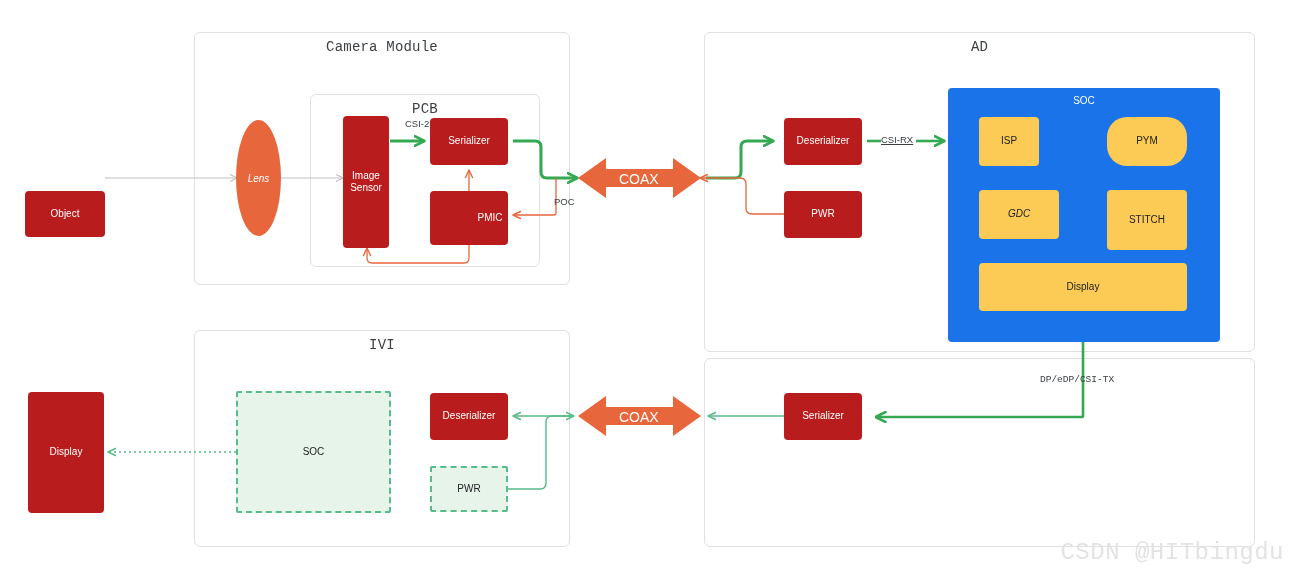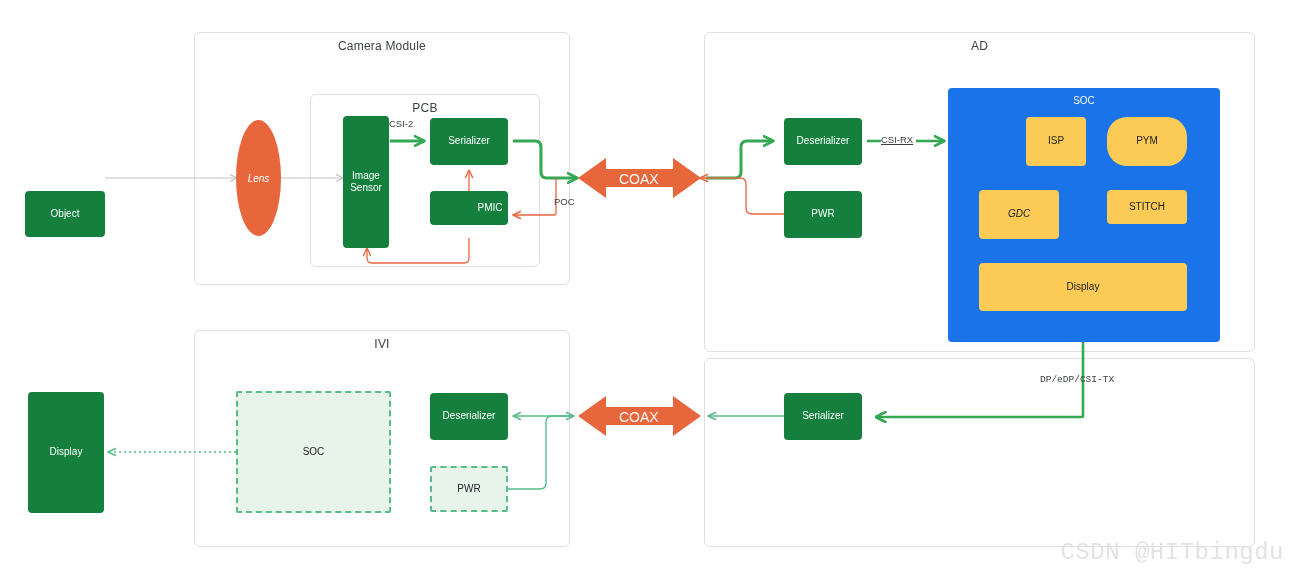--- a/index.html
+++ b/index.html
@@ -32,40 +32,41 @@
     border-radius: 6px;
     background: #ffffff;
     box-sizing: border-box;
   }
   .group-title {
     position: absolute;
     top: 6px;
     left: 0;
     width: 100%;
     text-align: center;
-    font-size: 12px;
+    font-size: 14px;
     color: #3c4043;
     letter-spacing: .2px;
+    font-family: Liberation Mono, monospace;
   }
 
   
   .node {
     position: absolute;
     box-sizing: border-box;
     display: flex;
     align-items: center;
     justify-content: center;
     text-align: center;
     border-radius: 4px;
     font-size: 10px;
     line-height: 1.25;
     white-space: pre-line;
   }
   .node.blue {
-    background: #15803d;
+    background: #b91c1c;
     color: #ffffff;
   }
   .node.yellow {
     background: #fbcb56;
     color: #202124;
   }
   .node.greendash {
     background: #e6f4ea;
     color: #202124;
     border: 2px dashed #57bb8a;
@@ -187,46 +188,46 @@
 
   <div class="node blue" style="left:25px; top:155px; width:80px; height:46px;margin-top:36px;">Object</div>
 
   <div class="ellipse" style="left:236px; top:120px; width:45px; height:116px;font-style:italic;">Lens</div>
 
   <div class="node blue" style="left:343px; top:116px; width:46px; height:132px;">Image
 Sensor</div>
 
   <div class="node blue" style="left:430px; top:118px; width:78px; height:47px;">Serializer</div>
 
-  <div class="node blue" style="left:430px; top:191px; width:78px; height:34px;padding-left:42px;">PMIC</div>
+  <div class="node blue" style="left:430px; top:191px; width:78px; height:54px;padding-left:42px;">PMIC</div>
 
   <div class="node blue" style="left:784px; top:118px; width:78px; height:47px;">Deserializer</div>
 
   <div class="node blue" style="left:784px; top:191px; width:78px; height:47px;">PWR</div>
 
   <div class="node socblue" style="left:948px; top:88px; width:272px; height:254px;">
     <span>SOC</span>
   </div>
-  <div class="node yellow" style="left:979px; top:117px; width:60px; height:49px;margin-left:47px;">ISP</div>
+  <div class="node yellow" style="left:979px; top:117px; width:60px; height:49px;">ISP</div>
   <div class="node yellow" style="left:1107px; top:117px; width:80px; height:49px;border-radius:20px;">PYM</div>
   <div class="node yellow" style="left:979px; top:190px; width:80px; height:49px;font-style:italic;">GDC</div>
-  <div class="node yellow" style="left:1107px; top:190px; width:80px; height:34px;">STITCH</div>
+  <div class="node yellow" style="left:1107px; top:190px; width:80px; height:60px;">STITCH</div>
   <div class="node yellow" style="left:979px; top:263px; width:208px; height:48px;">Display</div>
 
   <div class="node blue" style="left:784px; top:393px; width:78px; height:47px;">Serializer</div>
 
   <div class="node blue" style="left:28px; top:392px; width:76px; height:121px;">Display</div>
 
   <div class="node greendash" style="left:236px; top:391px; width:155px; height:122px;">SOC</div>
 
   <div class="node blue" style="left:430px; top:393px; width:78px; height:47px;">Deserializer</div>
 
   <div class="node greendash" style="left:430px; top:466px; width:78px; height:46px;">PWR</div>
 
-  <div class="edge-label" style="left:389px; top:118px;">CSI-2</div>
+  <div class="edge-label" style="left:389px; top:118px;padding-left:16px;">CSI-2</div>
 
   <div class="edge-label" style="left:554px; top:196px;">POC</div>
 
   <div class="coax-label" style="left:619px; top:171px;">COAX</div>
 
   <div class="coax-label" style="left:619px; top:409px;">COAX</div>
 
   <div class="edge-label" style="left:881px; top:134px;text-decoration:underline;">CSI-RX</div>
 
   <div class="edge-label" style="left:1040px; top:374px;font-family:Liberation Mono, monospace;">DP/eDP/CSI-TX</div>

